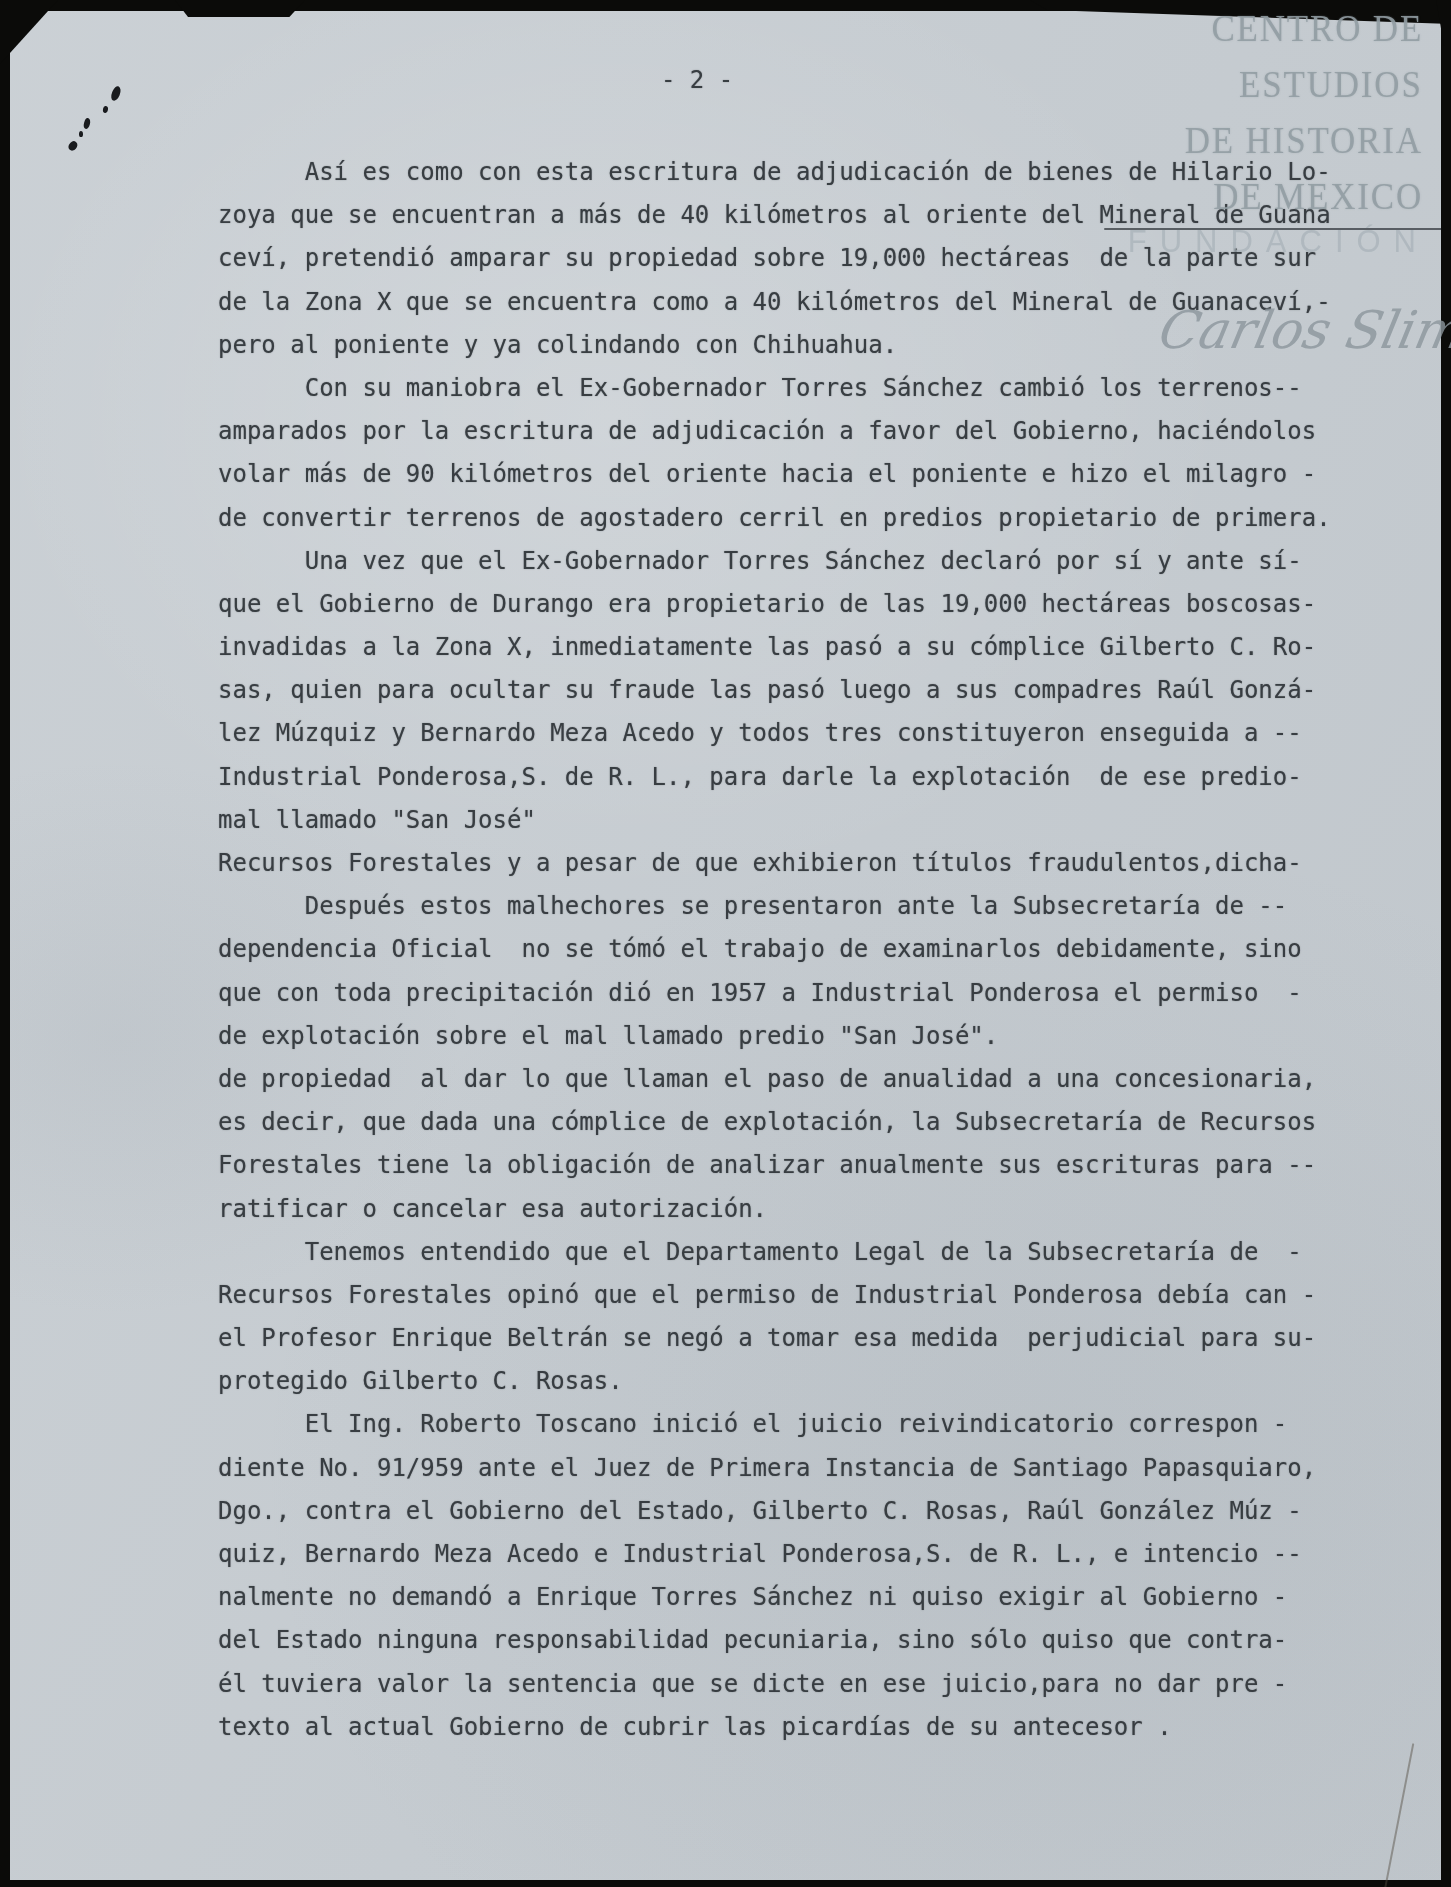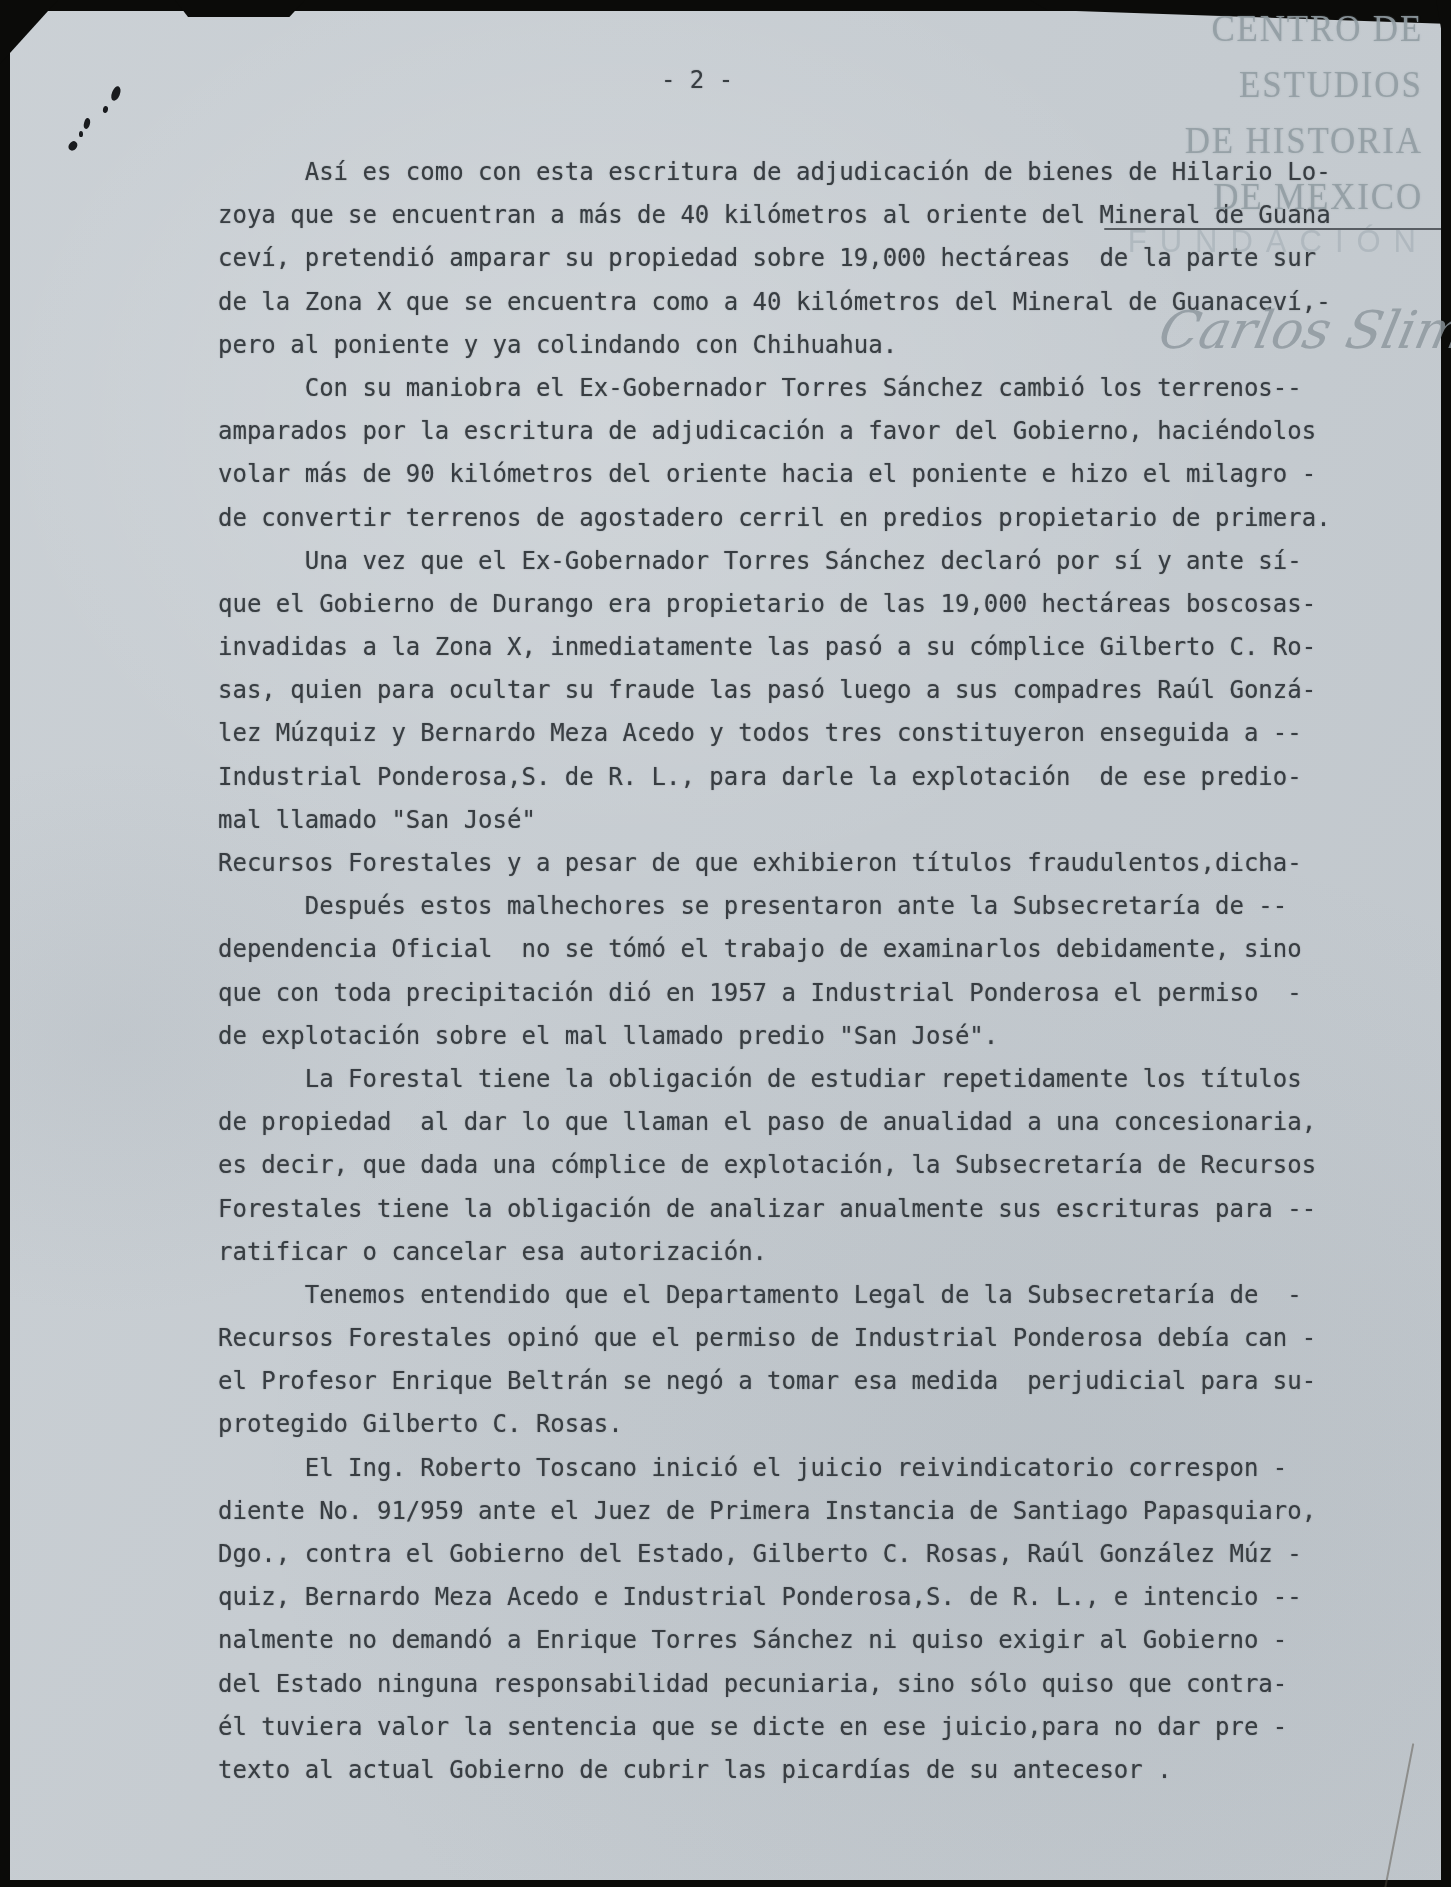--- a/index.html
+++ b/index.html
@@ -96,21 +96,20 @@
     <div class="tl">invadidas a la Zona X, inmediatamente las pasó a su cómplice Gilberto C. Ro-</div>
     <div class="tl">sas, quien para ocultar su fraude las pasó luego a sus compadres Raúl Gonzá-</div>
     <div class="tl">lez Múzquiz y Bernardo Meza Acedo y todos tres constituyeron enseguida a --</div>
     <div class="tl">Industrial Ponderosa,S. de R. L., para darle la explotación  de ese predio-</div>
     <div class="tl">mal llamado "San José"</div>
     <div class="tl">Recursos Forestales y a pesar de que exhibieron títulos fraudulentos,dicha-</div>
     <div class="tl">      Después estos malhechores se presentaron ante la Subsecretaría de --</div>
     <div class="tl">dependencia Oficial  no se tómó el trabajo de examinarlos debidamente, sino</div>
     <div class="tl">que con toda precipitación dió en 1957 a Industrial Ponderosa el permiso  -</div>
     <div class="tl">de explotación sobre el mal llamado predio "San José".</div>
-    <div class="tl">      La Forestal tiene la obligación de estudiar repetidamente los títulos</div>
     <div class="tl">de propiedad  al dar lo que llaman el paso de anualidad a una concesionaria,</div>
     <div class="tl">es decir, que dada una cómplice de explotación, la Subsecretaría de Recursos</div>
     <div class="tl">Forestales tiene la obligación de analizar anualmente sus escrituras para --</div>
     <div class="tl">ratificar o cancelar esa autorización.</div>
     <div class="tl">      Tenemos entendido que el Departamento Legal de la Subsecretaría de  -</div>
     <div class="tl">Recursos Forestales opinó que el permiso de Industrial Ponderosa debía can -</div>
     <div class="tl">el Profesor Enrique Beltrán se negó a tomar esa medida  perjudicial para su-</div>
     <div class="tl">protegido Gilberto C. Rosas.</div>
     <div class="tl">      El Ing. Roberto Toscano inició el juicio reivindicatorio correspon -</div>
     <div class="tl">diente No. 91/959 ante el Juez de Primera Instancia de Santiago Papasquiaro,</div>

